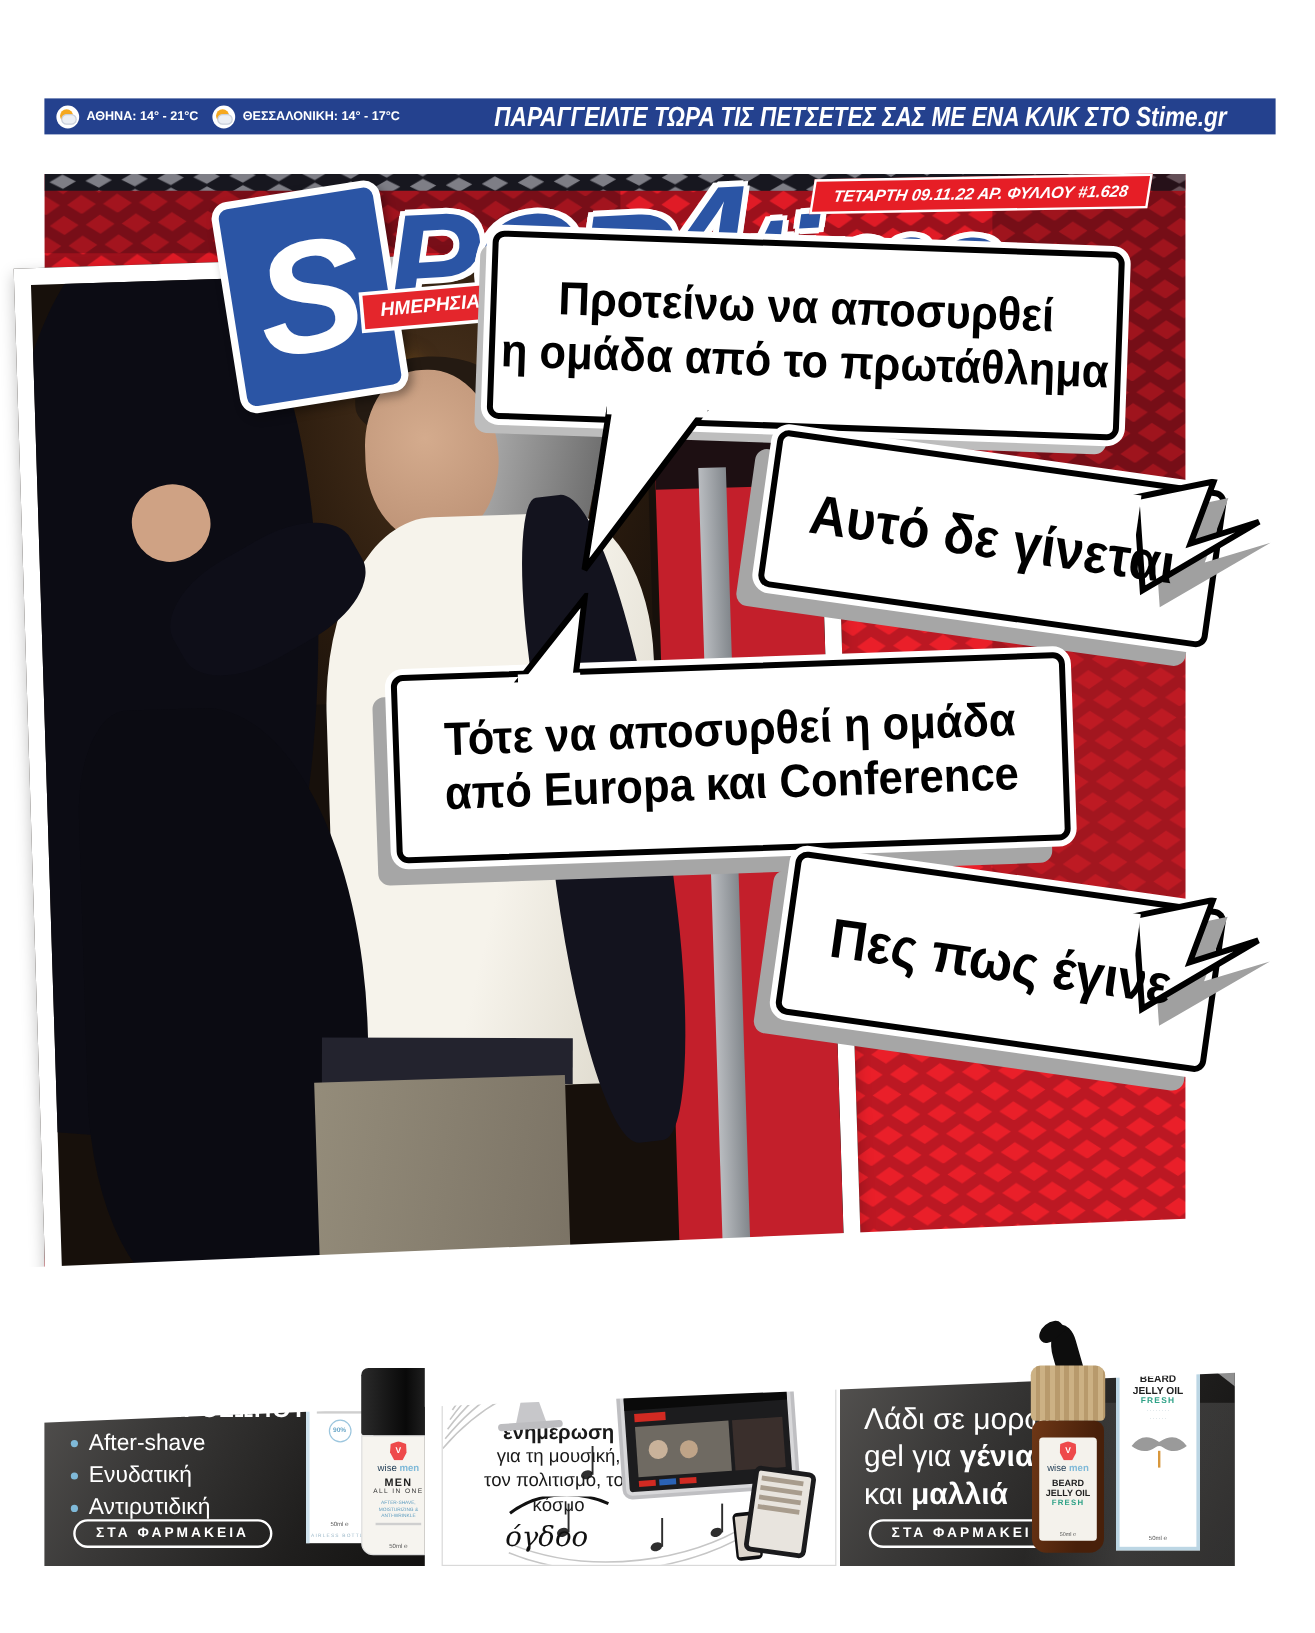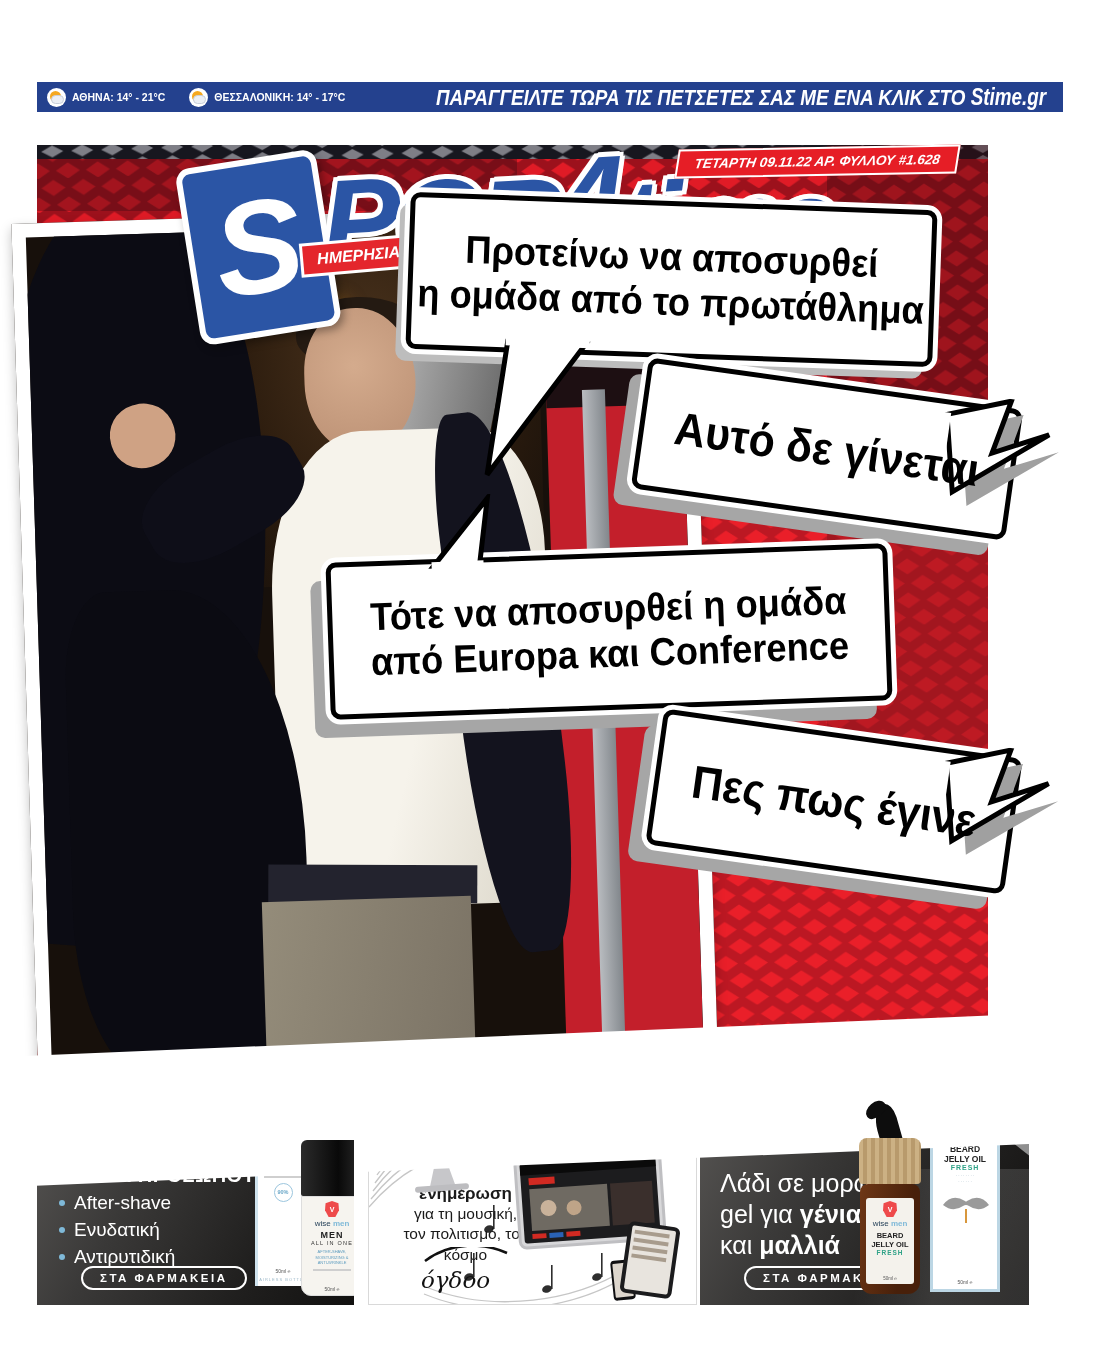--- a/index.html
+++ b/index.html
@@ -1,21 +1,21 @@
 <!DOCTYPE html>
 <html><head>
 <meta charset="utf-8">
 <style>
   html,body{margin:0;padding:0;background:#fff;}
   .page{position:relative;width:1096px;height:1361px;background:#fff;overflow:hidden;
         font-family:"Liberation Sans",sans-serif;}
 
   
   .topbar{position:absolute;left:37px;top:82px;width:1026px;height:30px;background:#24418e;
-          display:flex;align-items:center;gap:24px;padding:0 10px;box-sizing:border-box;}
+          display:flex;align-items:center;gap:12px;padding:0 10px;box-sizing:border-box;}
   .wchip{display:flex;align-items:center;gap:6px;color:#fff;font-size:10.5px;font-weight:bold;white-space:nowrap;}
   .wicon{width:19px;height:19px;border-radius:50%;background:#fff;position:relative;flex:0 0 auto;}
   .wicon .sun{position:absolute;left:3px;top:3px;width:11px;height:11px;border-radius:50%;background:#f5a81f;}
   .wicon .cloud{position:absolute;right:2px;bottom:3px;width:11px;height:7px;border-radius:5px;background:#eceff4;border:1px solid #c9cfda;}
   .promo{flex:1;text-align:center;color:#fff;font-size:23px;font-weight:900;font-style:italic;
          white-space:nowrap;transform:scaleX(.82);letter-spacing:0;}
   .clergy{color:#fff;font-family:"Liberation Serif",serif;font-size:10px;font-weight:bold;
           white-space:nowrap;letter-spacing:.5px;margin-right:4px;}
 
   
@@ -116,21 +116,21 @@
   .vican .vn{font-size:5px;font-weight:bold;letter-spacing:.5px;}
   .brand{font-size:25px;color:#fff;}
   .brand .w1{font-weight:400;}
   .brand .w2{font-weight:800;color:#7fb9d8;}
 
   .fc-head{position:absolute;left:20px;top:86px;color:#fff;font-size:20px;font-weight:800;letter-spacing:.5px;}
   .fc-bullets{position:absolute;left:22px;top:114px;}
   .fc-bullets .bl{display:flex;align-items:center;gap:9px;color:#fff;font-size:19px;margin-bottom:5px;}
   .fc-bullets .dot{width:6px;height:6px;border-radius:50%;background:#7fb9d8;flex:0 0 auto;}
   .pharm-btn{position:absolute;left:24px;bottom:15px;padding:4px 17px;border:2px solid #fff;
-             border-radius:14px;color:#fff;font-size:11.5px;letter-spacing:2.5px;font-weight:600;margin-left:20px;}
+             border-radius:14px;color:#fff;font-size:11.5px;letter-spacing:2.5px;font-weight:600;}
 
   
   .pack1{position:absolute;left:218px;top:12px;width:56px;height:196px;background:#fff;
          border-left:3px solid #cfe3ee;border-right:3px solid #cfe3ee;z-index:1;
          display:flex;flex-direction:column;align-items:center;padding-top:5px;box-sizing:border-box;}
   .mini-vican{width:14px;height:16px;background:#ee4a4b;color:#fff;font-size:7px;font-weight:900;
               display:flex;align-items:center;justify-content:center;
               clip-path:polygon(50% 0,96% 14%,100% 58%,74% 100%,26% 100%,0 58%,4% 14%);}
   .mini-brand{font-size:8px;color:#1d3a53;margin-top:2px;}
   .mini-brand b{color:#7fb9d8;}

